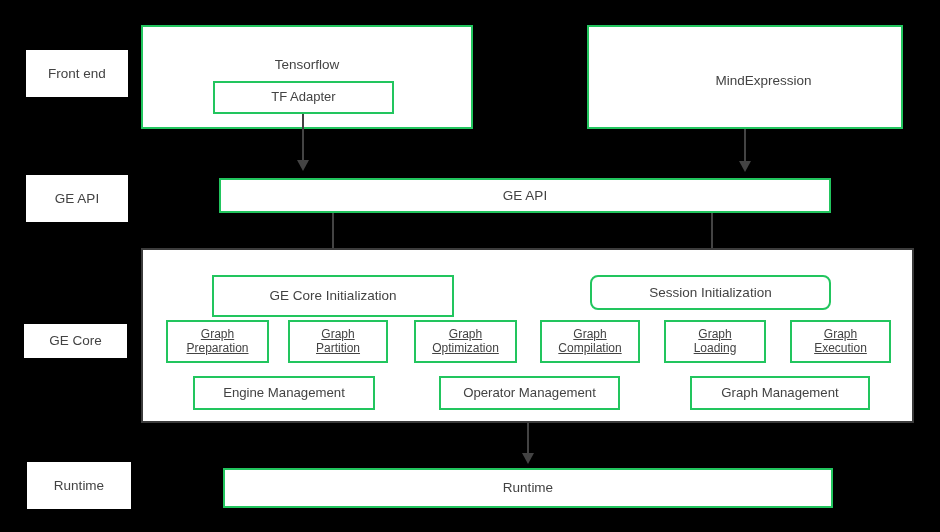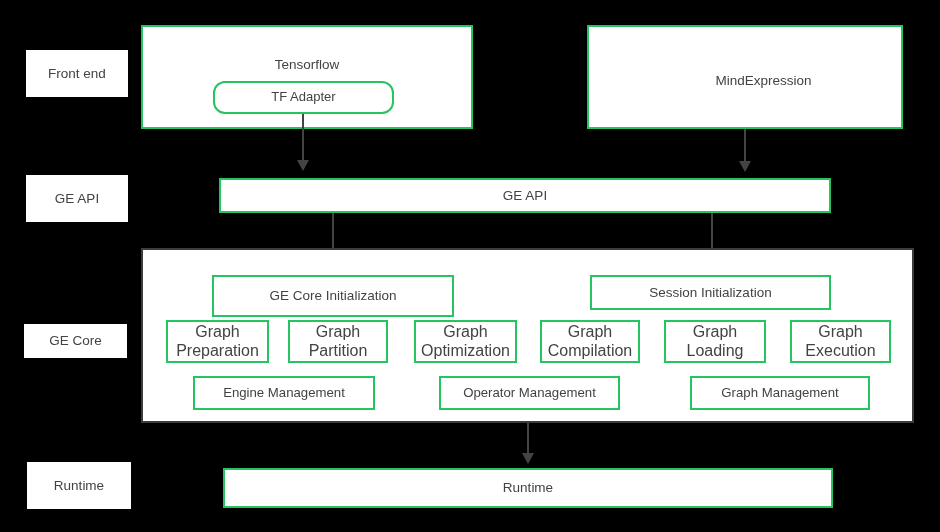--- a/index.html
+++ b/index.html
@@ -47,21 +47,21 @@
     right: 0;
     text-align: center;
     color: #434343;
   }
   .fw-tf .fw-title { top: 30px; }
   .fw-me .fw-title { top: 46px; padding-left: 37px; }
 
   .bar { font-size: 13.5px; }
   .sub-box { font-size: 13px; }
   .init-box { font-size: 13.5px; }
-  .small-box { font-size: 16px; }
+  .small-box { font-size: 12px; text-decoration: underline; }
   .mgmt-box { font-size: 13.2px; }
 
   
   .container-box {
     position: absolute;
     background: #ffffff;
     border: 2px solid #3c3c3c;
     box-sizing: border-box;
   }
 
@@ -97,21 +97,21 @@
     <span>GE Core</span>
   </div>
 
   <div class="box stage-label" style="left:27px; top:462px; width:104px; height:47px;">
     <span>Runtime</span>
   </div>
 
   <div class="box framework fw-tf" style="left:141px; top:25px; width:332px; height:104px;">
     <span class="fw-title">Tensorflow</span>
   </div>
-  <div class="box sub-box" style="left:213px; top:81px; width:181px; height:33px;border-radius:12px;">
+  <div class="box sub-box" style="left:213px; top:81px; width:181px; height:33px;">
     <span>TF Adapter</span>
   </div>
 
   <div class="box framework fw-me" style="left:587px; top:25px; width:316px; height:104px;">
     <span class="fw-title">MindExpression</span>
   </div>
 
   <div class="arrow-line" style="left:302px; top:114px; height:48px;"></div>
   <div class="arrow-head" style="left:297px; top:160px;"></div>
 
@@ -126,21 +126,21 @@
   <div class="arrow-head" style="left:327px; top:259px;"></div>
 
   <div class="arrow-line" style="left:711px; top:213px; height:48px;"></div>
   <div class="arrow-head" style="left:706px; top:259px;"></div>
 
   <div class="container-box" style="left:141px; top:248px; width:773px; height:175px;"></div>
 
   <div class="box init-box" style="left:212px; top:275px; width:242px; height:42px;">
     <span>GE Core Initialization</span>
   </div>
-  <div class="box init-box" style="left:590px; top:275px; width:241px; height:35px;">
+  <div class="box init-box" style="left:590px; top:275px; width:241px; height:35px;border-radius:8px;">
     <span>Session Initialization</span>
   </div>
 
   <div class="box small-box" style="left:166px; top:320px; width:103px; height:43px;">
     <span>Graph
 Preparation</span>
   </div>
   <div class="box small-box" style="left:288px; top:320px; width:100px; height:43px;">
     <span>Graph
 Partition</span>

